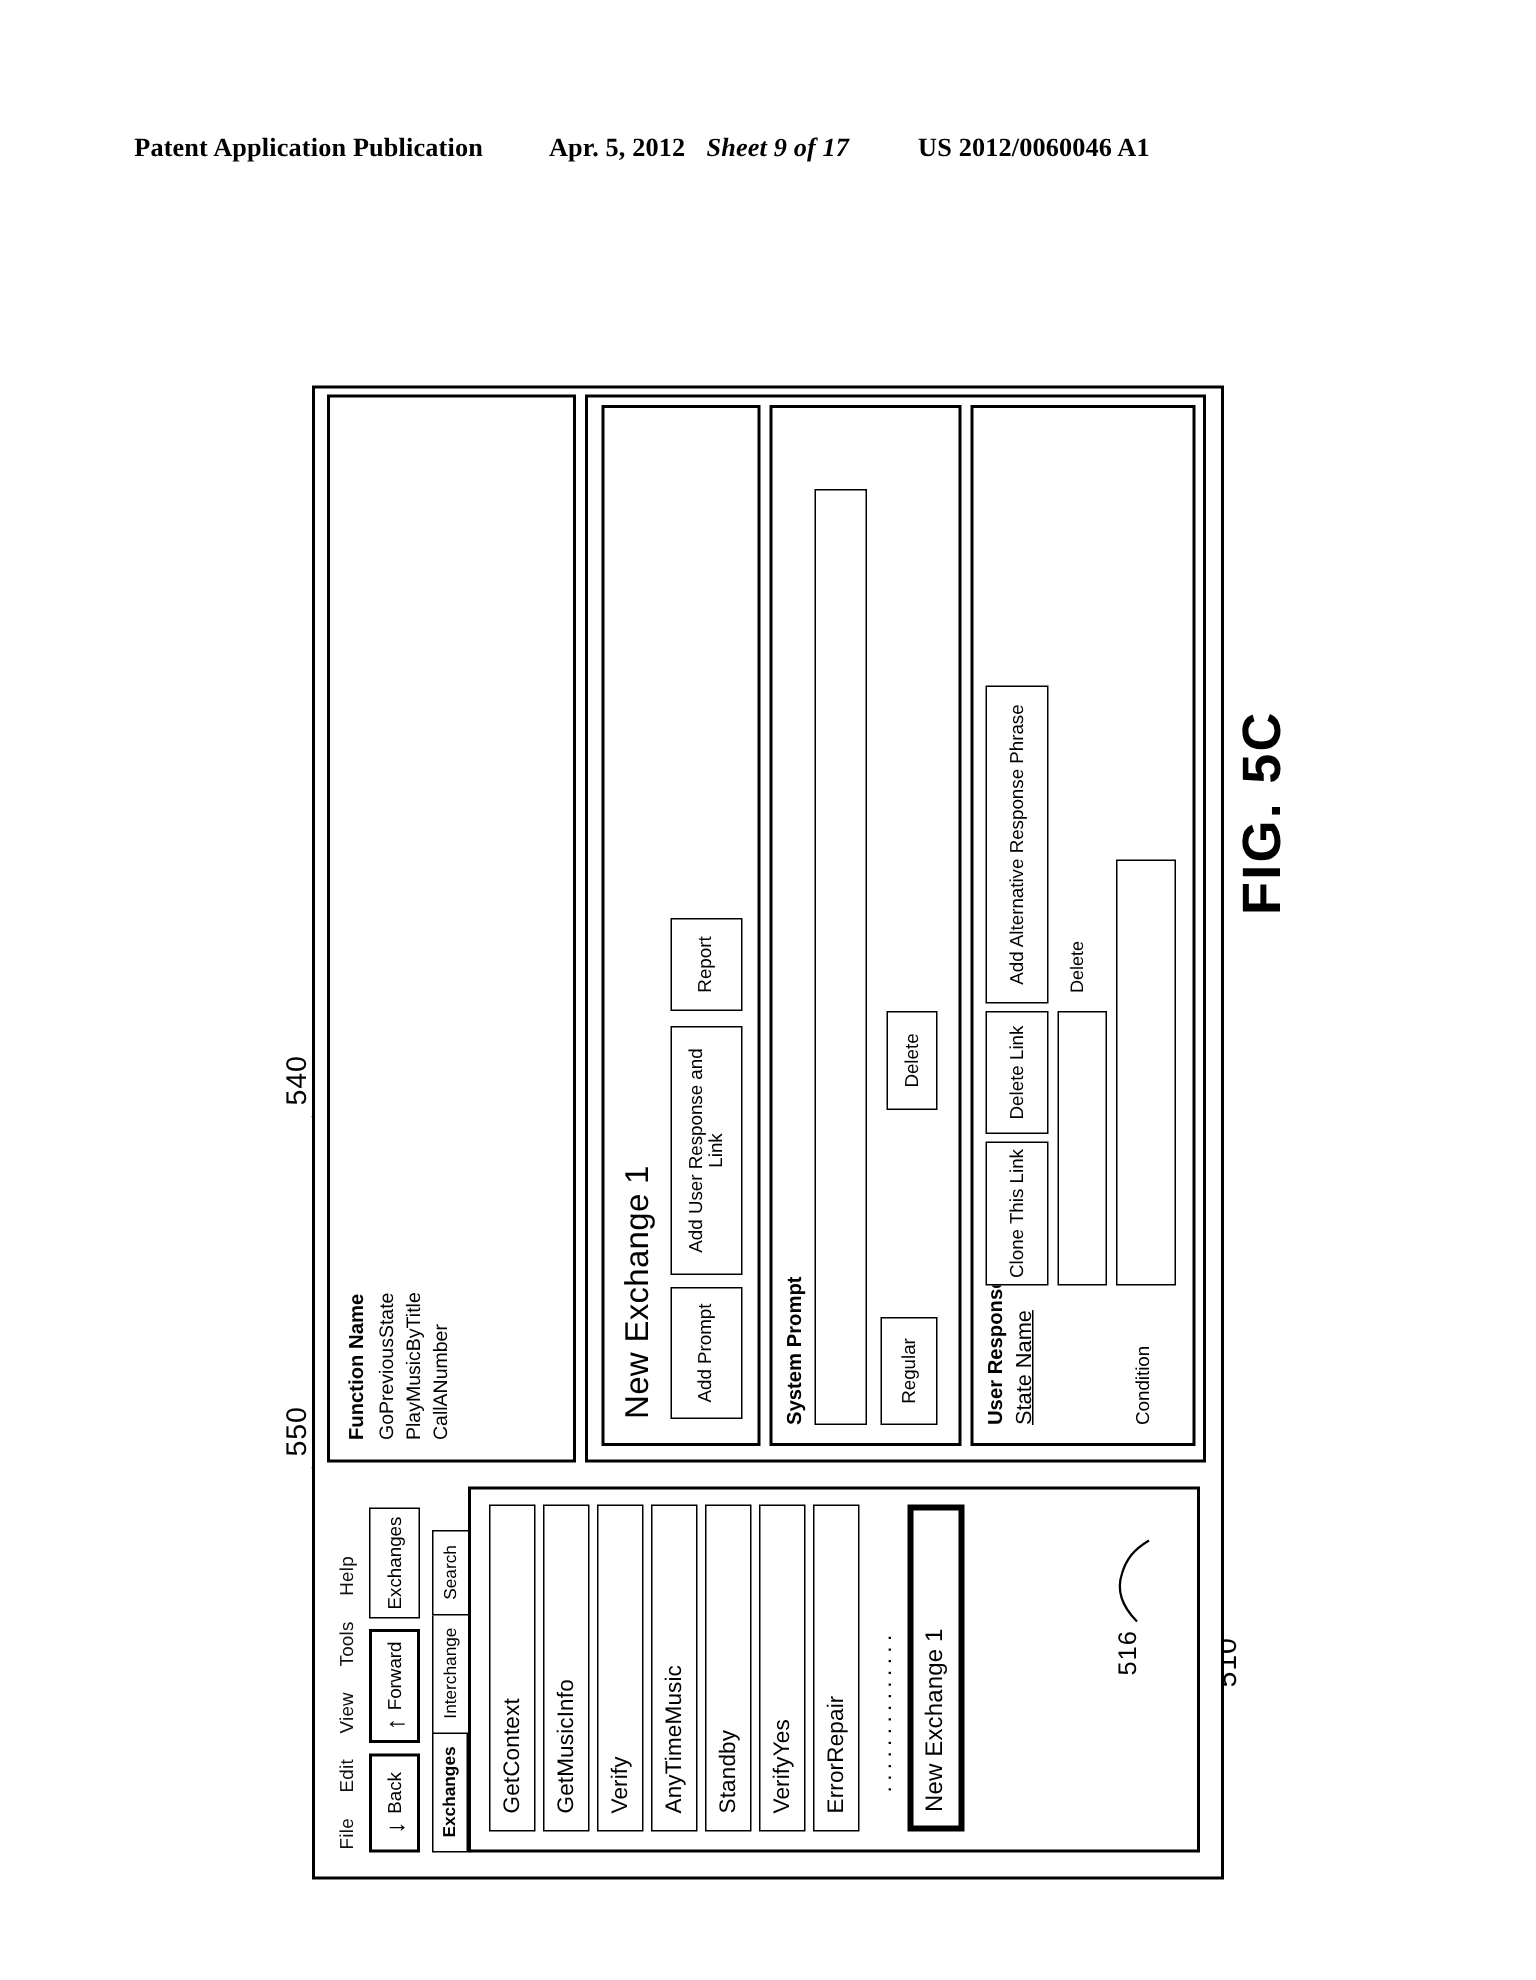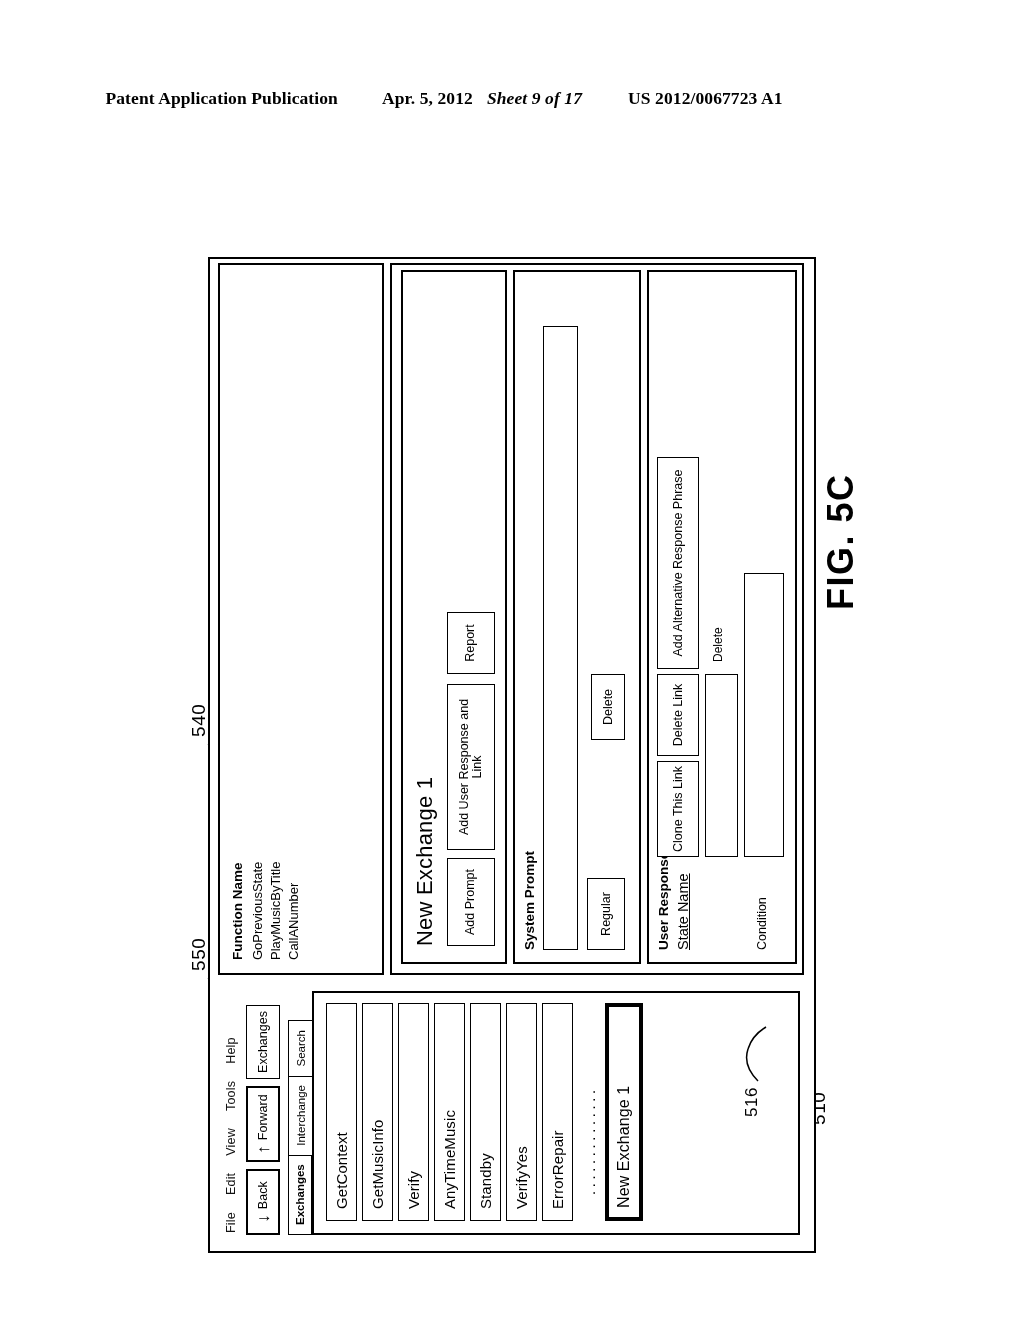--- a/index.html
+++ b/index.html
@@ -11,21 +11,20 @@
     position:relative;
     overflow:hidden;
   }
   
   #pat-header{
     position:absolute;top:88px;left:0;width:856px;
     display:flex;justify-content:center;align-items:baseline;
     font-family:"Liberation Serif", serif;
     font-weight:bold;font-size:17.5px;letter-spacing:.1px;
     white-space:nowrap;
-    margin-left:16px;
   }
   #pat-header .h-pub{margin-right:44px;}
   #pat-header .h-date{margin-right:14px;text-align:center;}
   #pat-header .h-sheet{margin-right:46px;font-style:italic;}
 
   
   
   
   #fig-stage{
     position:absolute;
@@ -238,21 +237,21 @@
     white-space:nowrap;
   }
 </style>
 </head>
 <body>
 
 <div id="pat-header">
   <span class="h-pub">Patent Application Publication</span>
   <span class="h-date">Apr. 5, 2012</span>
   <span class="h-sheet">Sheet 9 of 17</span>
-  <span class="h-num">US 2012/0067723 A1</span>
+  <span class="h-num">US 2012/0060046 A1</span>
 </div>
 
 <div id="fig-label">FIG. 5C</div>
 
 <div id="fig-stage">
  <div id="fig-inner">
 
   <div class="ref" style="left:286px;top:-4px;">550</div>
   <svg class="leader" style="left:274px;top:14px;" width="70" height="34">
     <path d="M4,2 C10,14 18,18 30,14 C42,10 50,14 60,26" fill="none" stroke="#000" stroke-width="1.6"></path>

